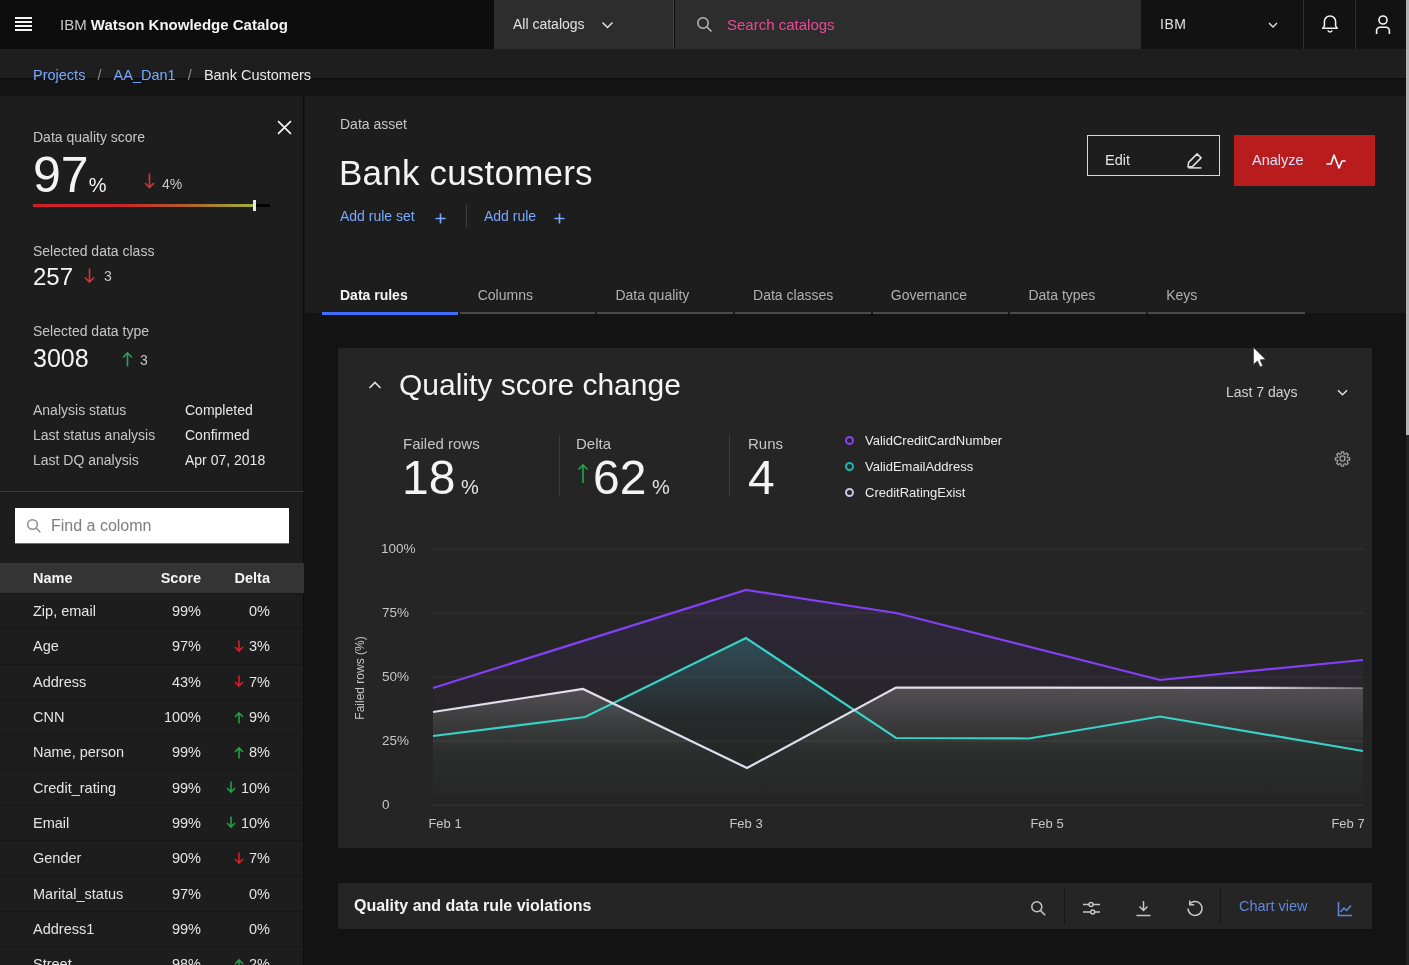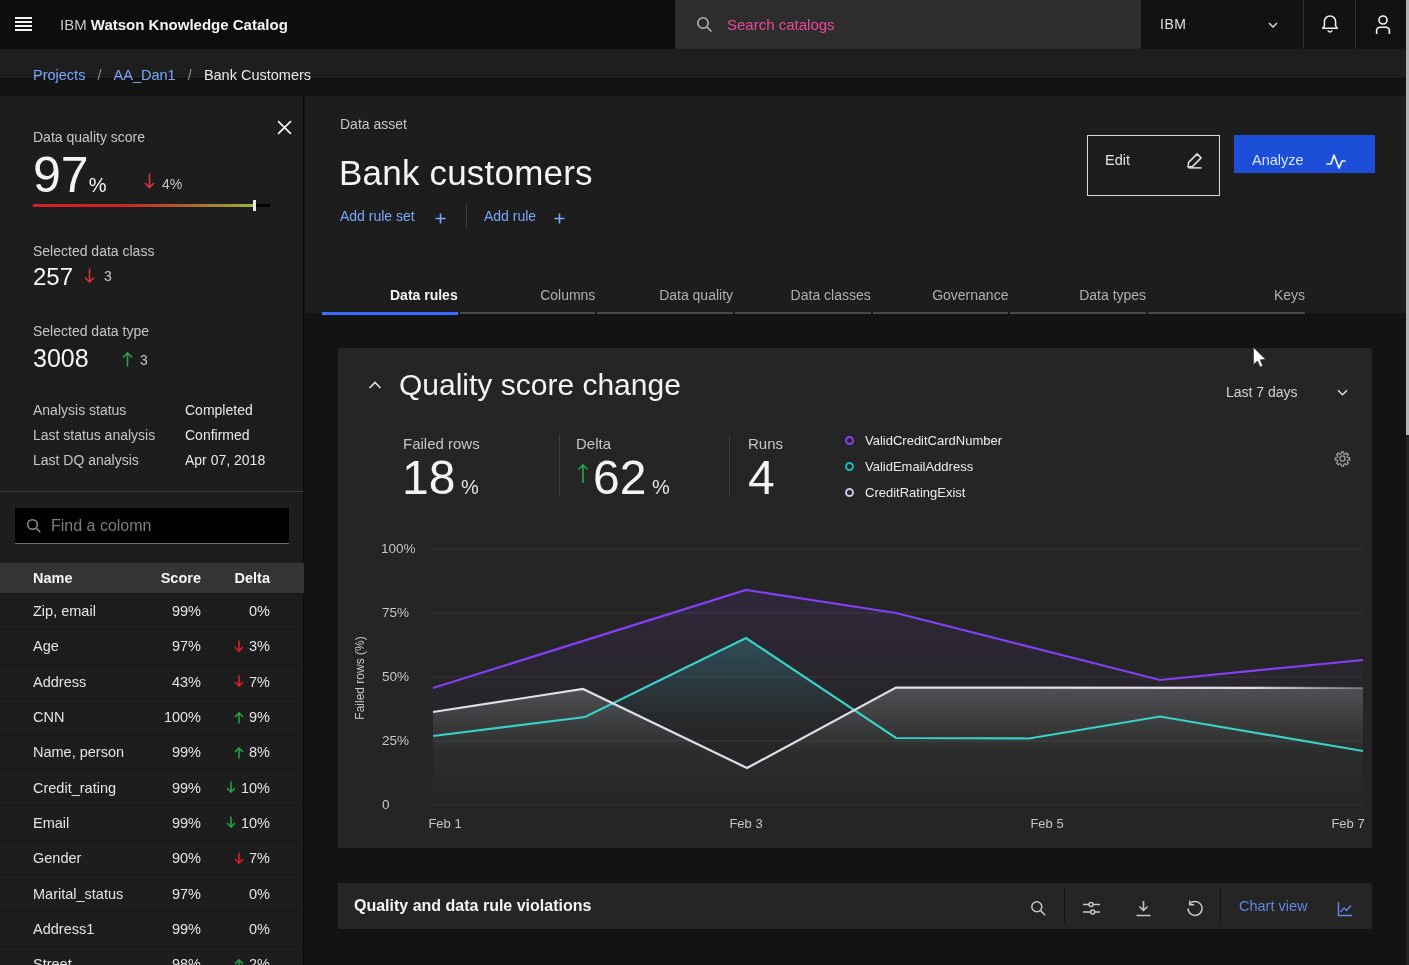--- a/index.html
+++ b/index.html
@@ -23,20 +23,26 @@
 <div class="abs" id="header" style="left:0;top:0;width:1409px;height:49px;background:#0d0d0d;">
   <svg class="abs" style="left:15px;top:17px;" width="17" height="14" viewBox="0 0 17 14">
     <g fill="#f4f4f4">
           <rect x="0" y="0" width="17" height="2"></rect>
           <rect x="0" y="4" width="17" height="2"></rect>
           <rect x="0" y="8" width="17" height="2"></rect>
           <rect x="0" y="12" width="17" height="2"></rect>
         </g>
   </svg>
   <div class="abs" style="left:60px;top:0;height:49px;line-height:49px;font-size:15px;color:#f4f4f4;"><span style="color:#c8c8c8;">IBM</span> <b>Watson Knowledge Catalog</b></div>
+  <div class="abs" style="left:494px;top:0;width:180px;height:49px;background:#2d2d2d;border-right:1px solid #454545;">
+    <span class="abs" style="left:19px;top:0;line-height:49px;font-size:14px;color:#e2e2e2;">All catalogs</span>
+    <svg class="abs" style="left:106px;top:18px;" width="15" height="14" viewBox="0 0 15 14">
+          <path d="M2.5 4.5l5 5 5-5" stroke="#e2e2e2" stroke-width="1.5" fill="none"></path>
+        </svg>
+  </div>
   <div class="abs" style="left:675px;top:0;width:466px;height:49px;background:#2d2d2d;">
     <svg class="abs" style="left:21px;top:16px;" width="17" height="17" viewBox="0 0 17 17">
           <circle cx="7" cy="7" r="5.2" stroke="#b9b9b9" stroke-width="1.5" fill="none"></circle>
           <path d="M11 11l4.5 4.5" stroke="#b9b9b9" stroke-width="1.5"></path>
         </svg>
     <span class="abs" style="left:52px;top:0;line-height:49px;font-size:15px;color:#ec4899;">Search catalogs</span>
   </div>
   <div class="abs" style="left:1141px;top:0;width:162px;height:49px;background:#121212;">
     <span class="abs" style="left:19px;top:0;line-height:49px;font-size:14px;color:#e2e2e2;letter-spacing:.5px;">IBM</span>
     <svg class="abs" style="left:126px;top:19px;" width="12" height="12" viewBox="0 0 12 12">
@@ -91,21 +97,21 @@
   <div class="abs lbl" style="left:140px;top:256px;">3</div>
 
   <div class="abs lbl" style="left:33px;top:306px;">Analysis status</div>
   <div class="abs" style="left:185px;top:306px;color:#e8e8e8;font-size:14px;">Completed</div>
   <div class="abs lbl" style="left:33px;top:331px;">Last status analysis</div>
   <div class="abs" style="left:185px;top:331px;color:#e8e8e8;font-size:14px;">Confirmed</div>
   <div class="abs lbl" style="left:33px;top:356px;">Last DQ analysis</div>
   <div class="abs" style="left:185px;top:356px;color:#e8e8e8;font-size:14px;">Apr 07, 2018</div>
 
   <div class="abs" style="left:0;top:395px;width:304px;height:1px;background:#3a3a3a;"></div>
-  <div class="abs" style="left:15px;top:412px;width:274px;height:36px;background:#000000;border-bottom:1.5px solid #707070;">
+  <div class="abs" style="left:15px;top:412px;width:274px;height:36px;background:#ffffff;border-bottom:1.5px solid #707070;">
     <svg class="abs" style="left:11px;top:10px;" width="16" height="16" viewBox="0 0 16 16">
           <circle cx="6.5" cy="6.5" r="4.8" stroke="#8d8d8d" stroke-width="1.5" fill="none"></circle>
           <path d="M10.3 10.3l4 4" stroke="#8d8d8d" stroke-width="1.5"></path>
         </svg>
     <span class="abs" style="left:36px;top:0;line-height:35px;font-size:16px;color:#7d7d7d;">Find a colomn</span>
   </div>
 
   <div class="abs" id="coltable" style="left:0;top:467px;width:304px;">
     <div class="crow chead">
           <span class="c1" style="font-weight:bold;color:#f4f4f4;">Name</span>
@@ -192,35 +198,35 @@
   <div class="abs" style="left:35px;top:112px;font-size:14px;color:#78a9ff;">Add rule set</div>
   <svg class="abs" style="left:130px;top:117px;" width="11" height="11" viewBox="0 0 11 11">
         <path d="M5.5 0.5v10M0.5 5.5h10" stroke="#78a9ff" stroke-width="1.6"></path>
       </svg>
   <div class="abs" style="left:161px;top:108px;width:1px;height:24px;background:#3d3d3d;"></div>
   <div class="abs" style="left:179px;top:112px;font-size:14px;color:#78a9ff;">Add rule</div>
   <svg class="abs" style="left:249px;top:117px;" width="11" height="11" viewBox="0 0 11 11">
         <path d="M5.5 0.5v10M0.5 5.5h10" stroke="#78a9ff" stroke-width="1.6"></path>
       </svg>
 
-  <div class="abs" style="left:782px;top:39px;width:133px;height:61px;border:1.5px solid #d8d8d8;">
+  <div class="abs" style="left:782px;top:39px;width:133px;height:41px;border:1.5px solid #d8d8d8;">
     <span class="abs" style="left:17px;top:0;line-height:48px;font-size:14.5px;color:#e2e2e2;">Edit</span>
     <svg class="abs" style="left:98px;top:15px;" width="18" height="18" viewBox="0 0 18 18">
       <path d="M11.1 2.9l4 4L6.6 15.4l-4.6.6.6-4.6z" fill="none" stroke="#e2e2e2" stroke-width="1.5" stroke-linejoin="round"></path>
       <path d="M2.5 16.9h13" stroke="#e2e2e2" stroke-width="1.5"></path>
     </svg>
   </div>
-  <div class="abs" style="left:929px;top:39px;width:141px;height:38px;background:#1d4ed8;text-align:right;">
+  <div class="abs" style="left:929px;top:39px;width:141px;height:51px;background:#b91c1c;text-align:right;">
     <span class="abs" style="left:18px;top:0;line-height:51px;font-size:14.5px;color:#d7e4ff;">Analyze</span>
     <svg class="abs" style="left:92px;top:16px;" width="20" height="19" viewBox="0 0 20 19">
       <path d="M1 13h4l3-9 5 13 3-7h3" stroke="#eef4ff" stroke-width="1.7" fill="none" stroke-linejoin="round" stroke-linecap="round"></path>
     </svg>
   </div>
 
-  <div class="abs" id="tabs" style="left:17px;top:184px;height:34px;display:flex;text-align:right;">
+  <div class="abs" id="tabs" style="left:17px;top:184px;height:34px;display:flex;">
     <div class="tab" style="color:#f4f4f4;font-weight:bold;border-bottom:3px solid #3d6eff;height:35px;">Data rules</div>
     <div class="tab">Columns</div>
     <div class="tab">Data quality</div>
     <div class="tab">Data classes</div>
     <div class="tab">Governance</div>
     <div class="tab">Data types</div>
     <div class="tab" style="width:157px;">Keys</div>
   </div>
 </div>
 

